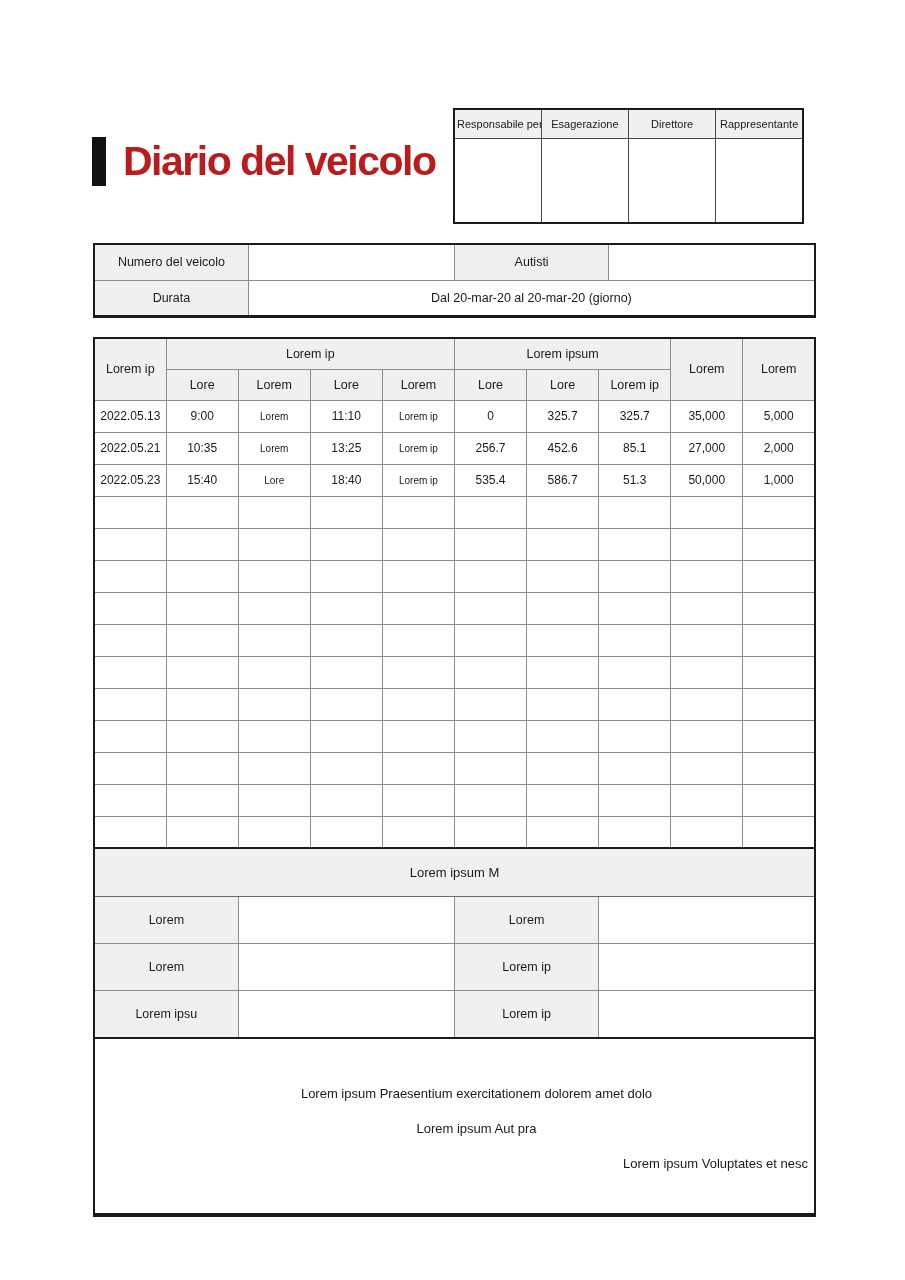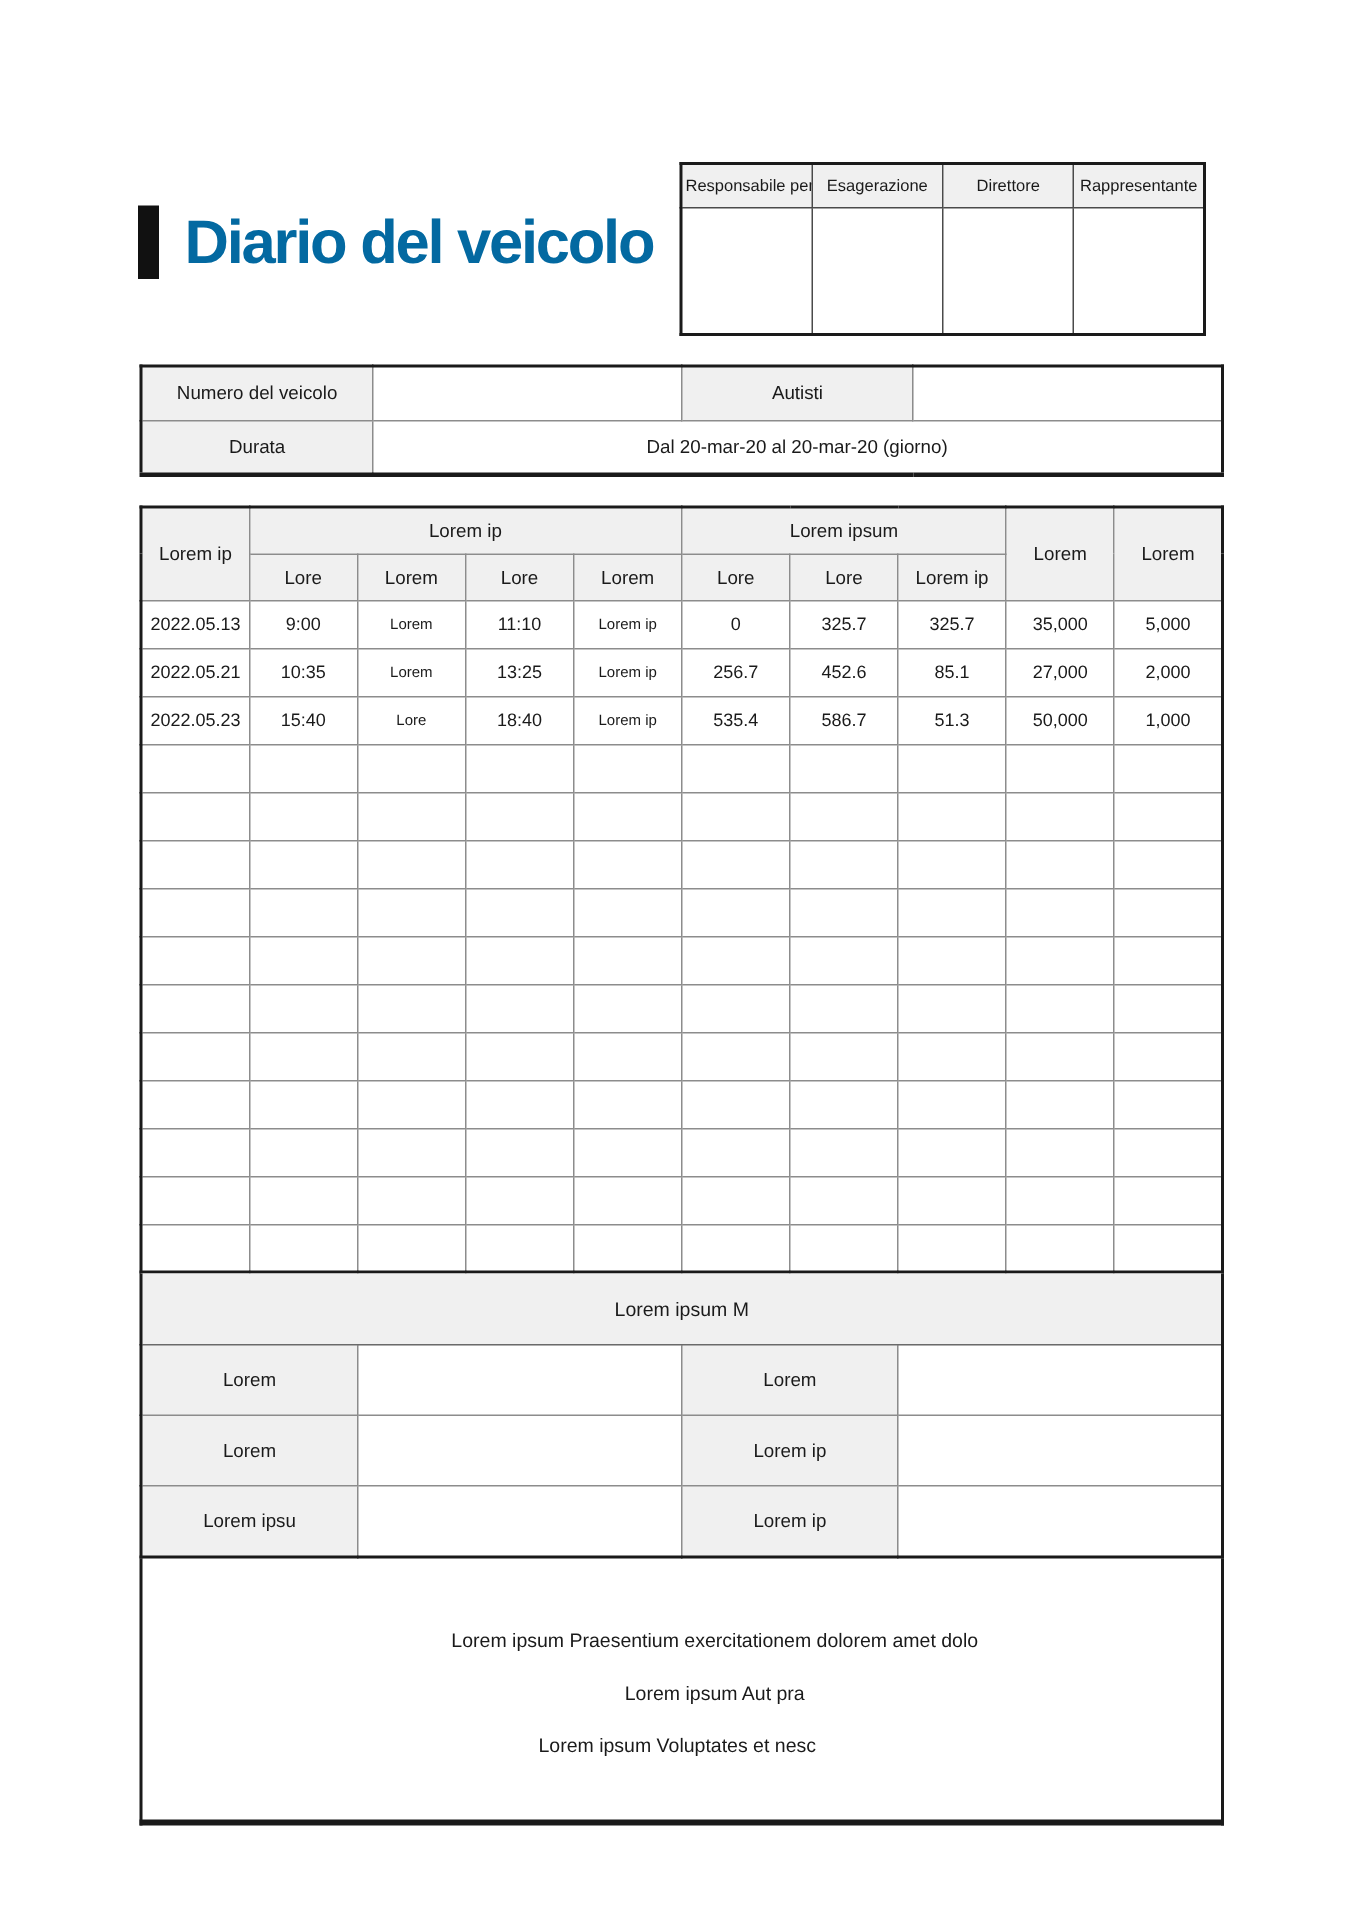--- a/index.html
+++ b/index.html
@@ -10,21 +10,21 @@
     font-family: "Liberation Sans", "DejaVu Sans", sans-serif;
     color: #1a1a1a;
     position: relative;
   }
 
   
   .title-block { position: absolute; left: 92px; top: 134px; display: flex; align-items: flex-start; }
   .title-bar { width: 14px; height: 49px; background: #111; margin-right: 17px; margin-top: 3px; }
   .doc-title {
     margin: 0; font-size: 41px; font-weight: 800; letter-spacing: -1.5px;
-    line-height: 54px; color: #0369a1; white-space: nowrap;
+    line-height: 54px; color: #b91c1c; white-space: nowrap;
   }
 
   
   .sig-table {
     position: absolute; left: 453px; top: 108px; width: 351px;
     border-collapse: collapse; border: 2px solid #1a1a1a; table-layout: fixed;
   }
   .sig-table th {
     height: 29px; background: #f0f0f0; font-weight: 400; font-size: 11px;
     border: 1px solid #4a4a4a; text-align: center; padding: 0 2px; overflow: hidden; white-space: nowrap;
@@ -59,21 +59,21 @@
   .summary-table tr:first-child td { border-top: none; }
   .summary-table .sum-title { background: #f0f0f0; font-size: 13px; height: 33px; border-bottom: 1px solid #6a6a6a; }
   .summary-table .lbl { background: #f0f0f0; }
 
   .notes-box {
     border: 2px solid #1a1a1a; border-top: none; border-bottom-width: 4px;
     height: 178px; padding-top: 45px;
   }
   .note { font-size: 13px; line-height: 20px; margin-bottom: 15px; }
   .note.center { text-align: center; margin-left: 44px; }
-  .note.right { text-align: center; padding-right: 6px; }
+  .note.right { text-align: right; padding-right: 6px; }
 </style>
 </head>
 <body>
 
 <div class="title-block">
   <span class="title-bar"></span>
   <h1 class="doc-title">Diario del veicolo</h1>
 </div>
 
 <table class="sig-table">

